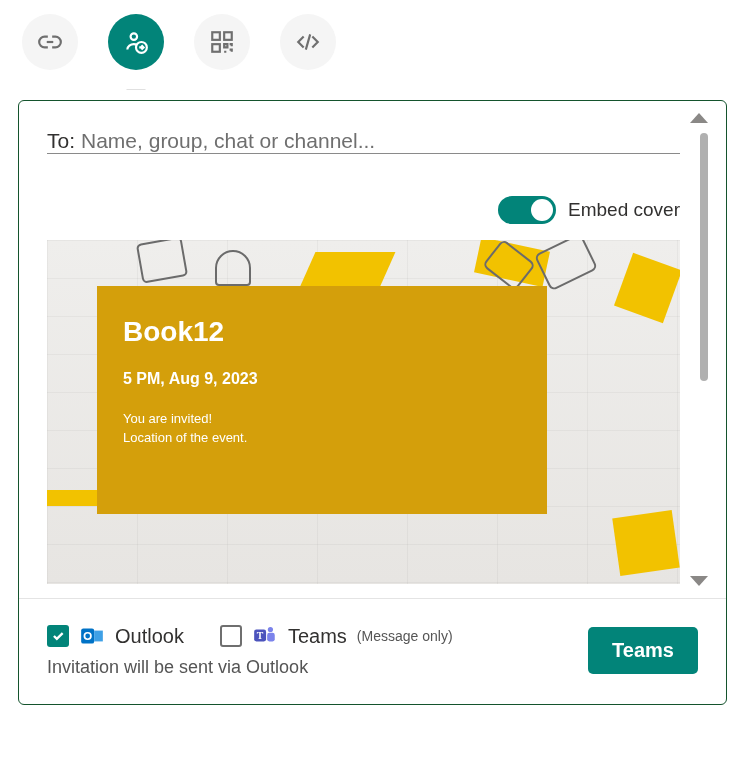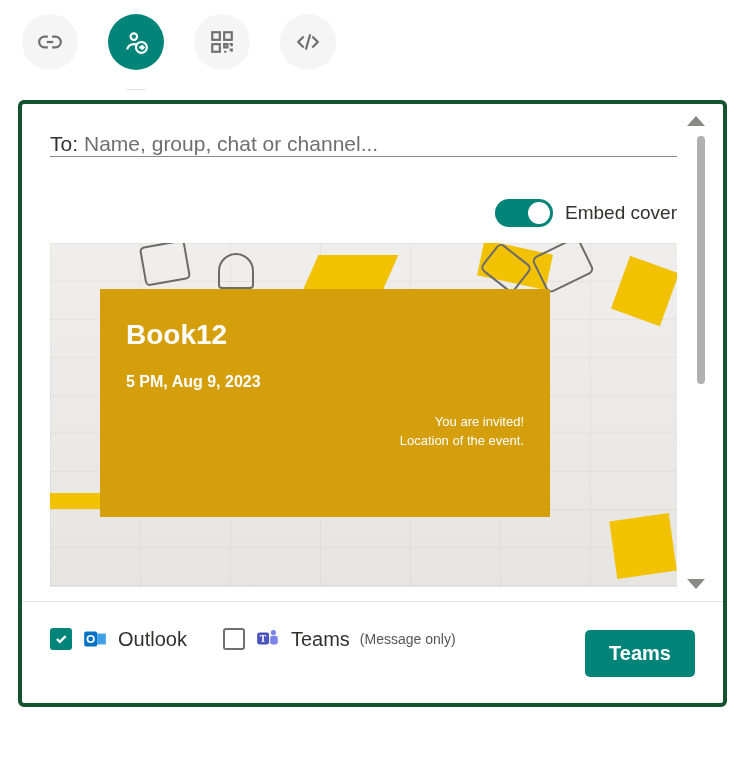--- a/index.html
+++ b/index.html
@@ -42,21 +42,21 @@
     width: 0;
     height: 0;
     border-left: 10px solid transparent;
     border-right: 10px solid transparent;
     border-top: 10px solid #ffffff;
     filter: drop-shadow(0 -1px 0 #e0e0e0);
     z-index: 10;
   }
   .panel {
     margin-top: 30px;
-    border: 4px solid #14532d;
+    border: 1px solid #14532d;
     border-radius: 6px;
     background: #ffffff;
     position: relative;
   }
   .panel-scroll-area {
     padding: 28px 8px 14px 28px;
     position: relative;
   }
   .to-row { display: flex; align-items: baseline; gap: 6px; padding-right: 38px;}
   .to-label { font-size: 21px; color: #323130; }
@@ -120,21 +120,21 @@
     left: 50px;
     top: 46px;
     width: 450px;
     height: 228px;
     background: #d49f0b;
     color: #ffffff;
     padding: 30px 26px 20px 26px;
   }
   .card-title { font-size: 28px; font-weight: 600; }
   .card-date { font-size: 16px; font-weight: 600; margin-top: 22px; }
-  .card-sub { font-size: 13px; margin-top: 22px; line-height:1.45;text-align:right;}
+  .card-sub { font-size: 13px; margin-top: 22px; line-height:1.45;}
   
   .scroll-tri {
     position:absolute;
     right:18px;
     width:0;height:0;
     border-left:9px solid transparent;
     border-right:9px solid transparent;
   }
   .scroll-tri.up{ top:12px; border-bottom:10px solid #8a8886;}
   .scroll-tri.down{ bottom:12px; border-top:10px solid #8a8886;}
@@ -277,17 +277,18 @@
         <div class="chk unchecked"></div>
         <svg width="26" height="26" viewBox="0 0 24 24">
           <rect x="2" y="6" width="11" height="11" rx="2" fill="#4b53bc"></rect>
           <text x="7.5" y="15" text-anchor="middle" font-size="9" fill="#fff" font-family="Segoe UI" font-weight="700">T</text>
           <circle cx="17" cy="6" r="2.4" fill="#7b83eb"></circle>
           <rect x="14" y="9" width="7" height="8" rx="2" fill="#7b83eb"></rect>
         </svg>
         <span class="app-label">Teams</span>
         <span class="msg-only">(Message only)</span>
       </div>
+      <span class="hint">Invitation will be sent via Outlook</span>
     </div>
 
     <button class="send-btn">Teams</button>
   </div>
 </div>
 
 </body></html>

